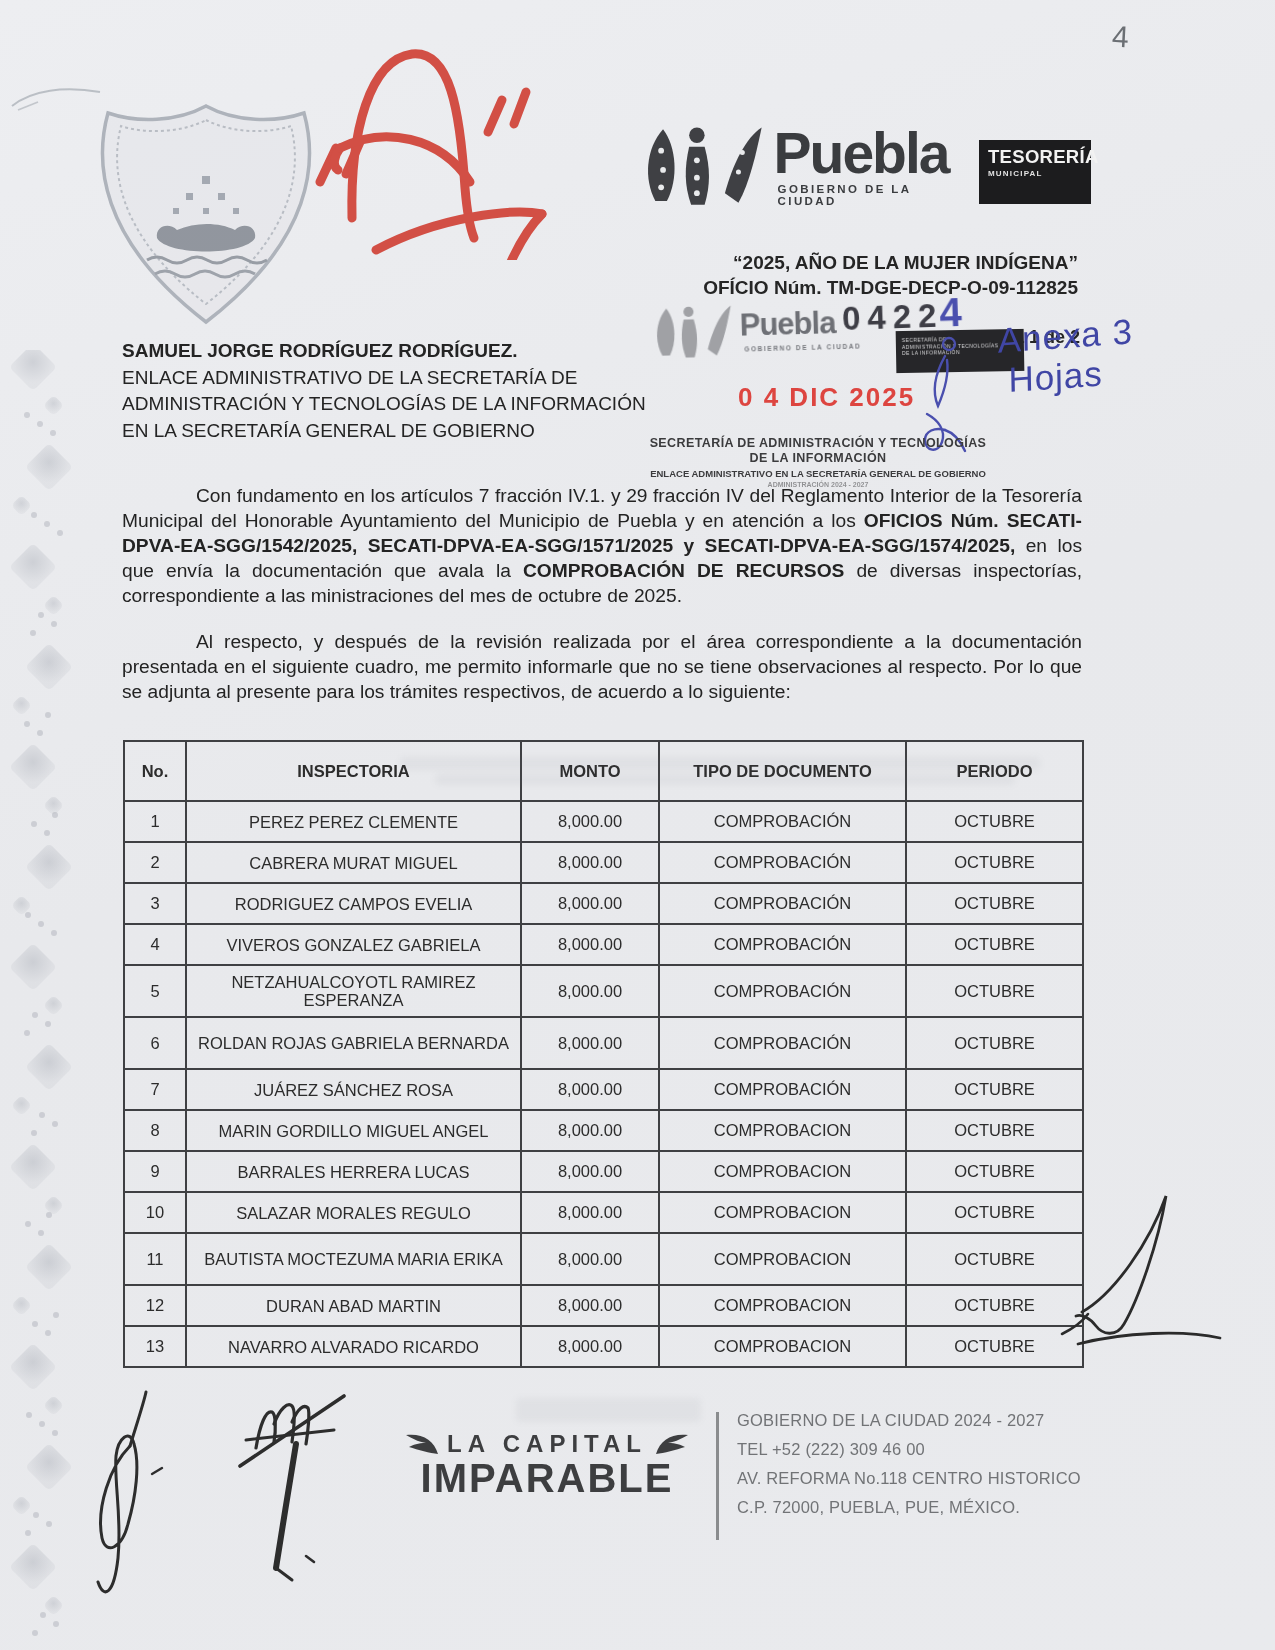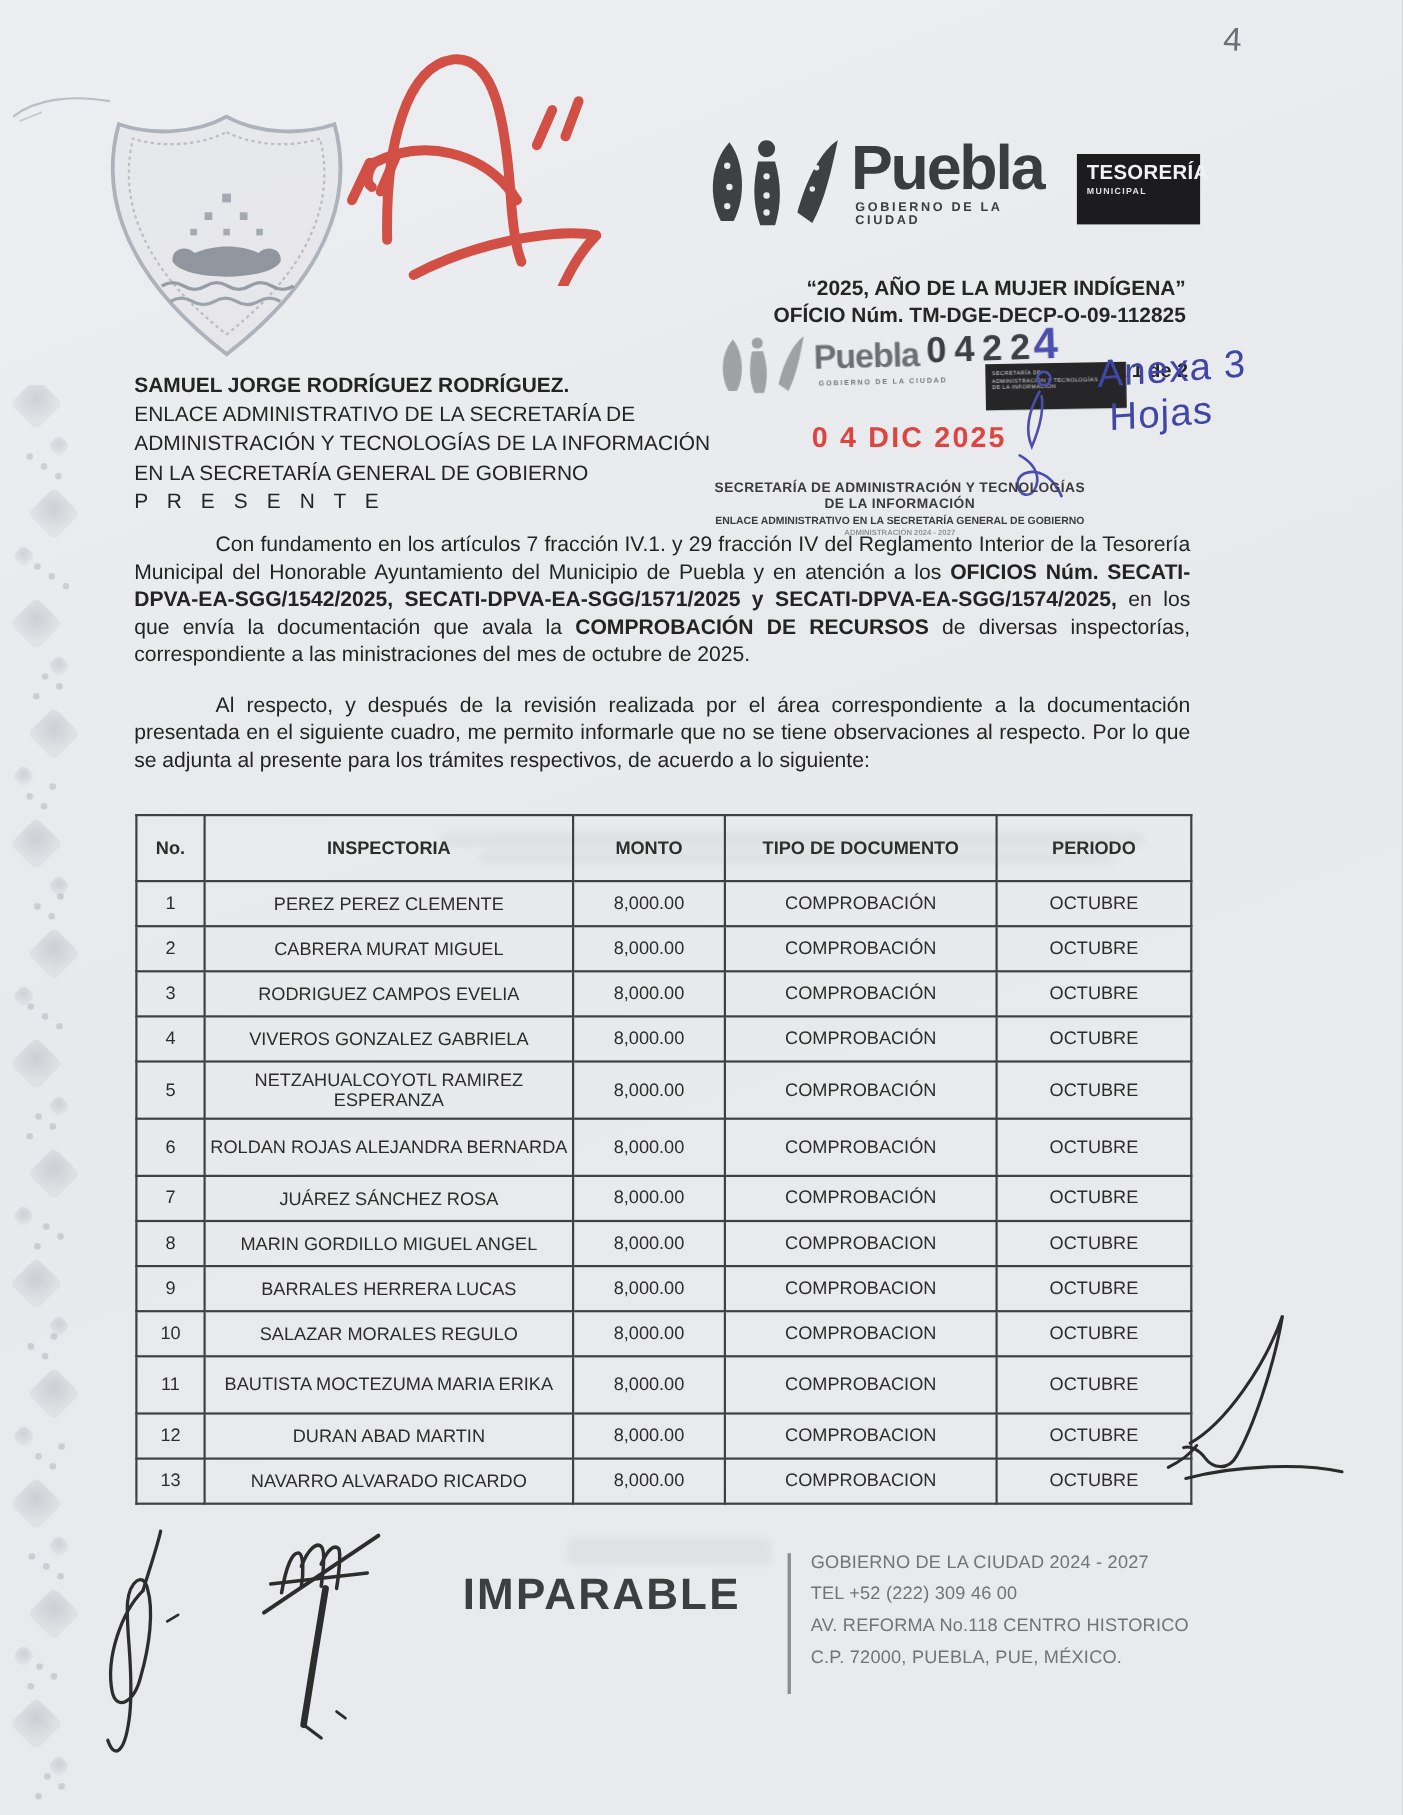--- a/index.html
+++ b/index.html
@@ -257,21 +257,20 @@
     <div class="o1">DE LA INFORMACIÓN</div>
     <div class="o3">ENLACE ADMINISTRATIVO EN LA SECRETARÍA GENERAL DE GOBIERNO</div>
     <div class="o4">ADMINISTRACIÓN 2024 - 2027</div>
   </div>
 
   <div class="abs recipient">
     <div class="b">SAMUEL JORGE RODRÍGUEZ RODRÍGUEZ.</div>
     <div>ENLACE ADMINISTRATIVO DE LA SECRETARÍA DE</div>
     <div>ADMINISTRACIÓN Y TECNOLOGÍAS DE LA INFORMACIÓN</div>
     <div>EN LA SECRETARÍA GENERAL DE GOBIERNO</div>
-    <div class="presente">P R E S E N T E</div>
   </div>
 
   <div class="abs para p1"><span class="ind"></span><span id="rich-p1"><span>Con fundamento en los artículos 7 fracción IV.1. y 29 fracción IV del Reglamento Interior de la Tesorería Municipal del Honorable Ayuntamiento del Municipio de Puebla y en atención a los </span><span style="font-weight: 700;">OFICIOS Núm. SECATI-DPVA-EA-SGG/1542/2025, SECATI-DPVA-EA-SGG/1571/2025 y SECATI-DPVA-EA-SGG/1574/2025,</span><span> en los que envía la documentación que avala la </span><span style="font-weight: 700;">COMPROBACIÓN DE RECURSOS</span><span> de diversas inspectorías, correspondiente a las ministraciones del mes de octubre de 2025.</span></span></div>
 
   <div class="abs para p2"><span class="ind"></span><span>Al respecto, y después de la revisión realizada por el área correspondiente a la documentación presentada en el siguiente cuadro, me permito informarle que no se tiene observaciones al respecto. Por lo que se adjunta al presente para los trámites respectivos, de acuerdo a lo siguiente:</span></div>
 
   <table class="abs doc-table">
     <colgroup>
         <col style="width:62px">
         <col style="width:335px">
@@ -319,21 +318,21 @@
         </tr>
         <tr class="tall">
           <td>5</td>
           <td class="namecell">NETZAHUALCOYOTL RAMIREZ ESPERANZA</td>
           <td>8,000.00</td>
           <td>COMPROBACIÓN</td>
           <td>OCTUBRE</td>
         </tr>
         <tr class="tall">
           <td>6</td>
-          <td class="namecell">ROLDAN ROJAS ALEJANDRA BERNARDA</td>
+          <td class="namecell">ROLDAN ROJAS GABRIELA BERNARDA</td>
           <td>8,000.00</td>
           <td>COMPROBACIÓN</td>
           <td>OCTUBRE</td>
         </tr>
         <tr class="r">
           <td>7</td>
           <td class="namecell">JUÁREZ SÁNCHEZ ROSA</td>
           <td>8,000.00</td>
           <td>COMPROBACIÓN</td>
           <td>OCTUBRE</td>
@@ -408,20 +407,29 @@
   </svg>
   <svg class="abs" style="left:1052px;top:1182px;" width="175" height="175" viewBox="0 0 175 175">
     <g stroke="#2b2b2b" fill="none" stroke-linecap="round">
       <path stroke-width="2.8" d="M30,130 C62,112 98,60 114,14 C106,62 86,118 72,142 C64,156 50,152 44,144 C38,136 30,132 24,134"></path>
       <path stroke-width="2.6" d="M10,152 C22,146 30,140 36,132"></path>
       <path stroke-width="2.8" d="M26,162 C72,150 132,148 168,156"></path>
     </g>
   </svg>
 
   <div class="abs f-logo">
+    <div class="f-top">
+      <svg width="36" height="24" viewBox="0 0 36 24" style="transform:scaleX(-1);">
+        <path d="M2,22 C6,8 18,1 34,3 C26,7 24,9 14,11 C22,11 27,13 31,15 C22,18 10,21 2,22 Z" fill="#3d3e40"></path>
+      </svg>
+      <span class="cap">LA CAPITAL</span>
+      <svg width="36" height="24" viewBox="0 0 36 24">
+        <path d="M2,22 C6,8 18,1 34,3 C26,7 24,9 14,11 C22,11 27,13 31,15 C22,18 10,21 2,22 Z" fill="#3d3e40"></path>
+      </svg>
+    </div>
     <div class="f-bottom">IMPARABLE</div>
   </div>
   <div class="abs f-divider"></div>
   <div class="abs f-text">
     <div>GOBIERNO DE LA CIUDAD 2024 - 2027</div>
     <div>TEL +52 (222) 309 46 00</div>
     <div>AV. REFORMA No.118 CENTRO HISTORICO</div>
     <div>C.P. 72000, PUEBLA, PUE, MÉXICO.</div>
   </div>
 

